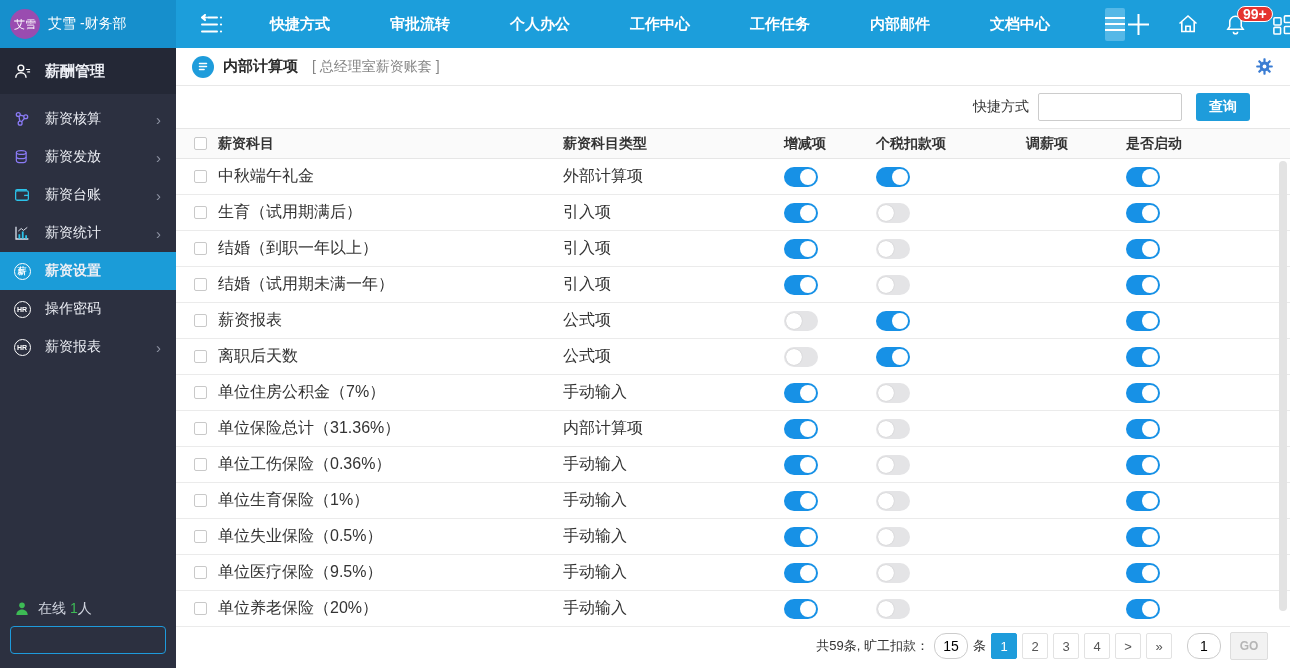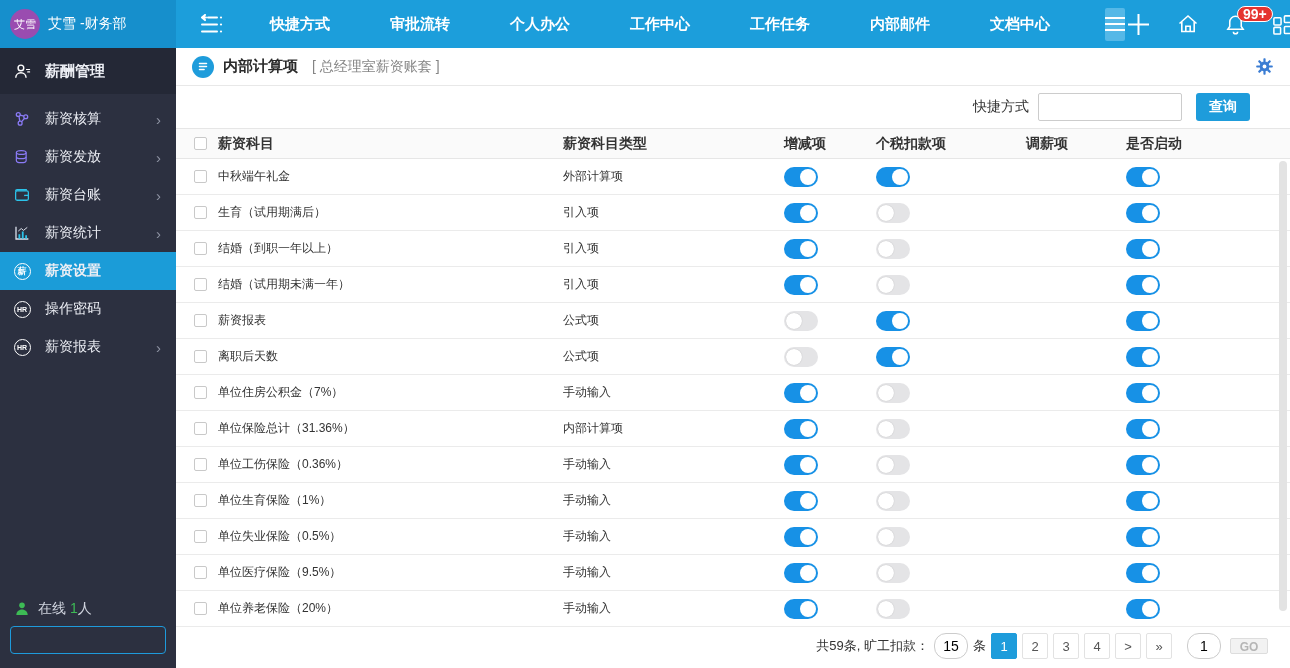--- a/index.html
+++ b/index.html
@@ -59,21 +59,21 @@
     padding:5px 13px; margin-right:11px; cursor:pointer; font-family:inherit; }
   .filter { margin-left:auto; display:flex; align-items:center; margin-right:24px; }
   .filter-label { font-size:14px; color:#333; margin-right:9px; }
   .filter-input { width:144px; height:28px; border:1px solid #ccc; border-radius:2px; font-size:14px;
     padding:0 6px; outline:none; font-family:inherit;}
   .filter .btn { margin:0 0 0 14px; }
   
   .thead { height:31px; background:#fafafa; border-top:1px solid #e6e6e6; border-bottom:1px solid #e6e6e6;
     display:flex; align-items:center; font-weight:700; font-size:14px; color:#333; }
   .trow { height:36px; display:flex; align-items:center; border-bottom:1px solid #ebebeb;
-    font-size:12px; color:#333; }
+    font-size:16px; color:#333; }
   .c-check { flex:0 0 42px; padding-left:18px; display:flex; align-items:center; }
   .c-name  { flex:0 0 345px; }
   .c-type  { flex:0 0 205px; }
   .c-inc   { flex:0 0 92px;  padding-left:16px; }
   .c-tax   { flex:0 0 150px; padding-left:16px; }
   .c-adj   { flex:0 0 100px; padding-left:16px; }
   .c-en    { flex:1;         padding-left:16px; }
   .cb { display:inline-block; width:13px; height:13px; border:1px solid #c9c9c9; border-radius:2px;
     background:#fff; cursor:pointer; }
   .toggle { width:34px; height:20px; border-radius:10px; position:relative; cursor:pointer; }
@@ -84,21 +84,21 @@
   .toggle.off .knob { left:2px; box-shadow:0 0 1px rgba(0,0,0,.25);}
   
   .pagination { position:absolute; right:22px; bottom:6px; height:32px; display:flex; align-items:center;
     gap:5px; font-size:13px; color:#333; }
   .pg-input { width:34px; height:26px; border:1px solid #ccc; border-radius:12px; text-align:center;
     font-size:14px; outline:none; font-family:inherit; }
   .pg-btn { min-width:26px; height:26px; border:1px solid #e2e2e2; background:#fff; border-radius:2px;
     display:flex; align-items:center; justify-content:center; font-size:13px; color:#555;
     cursor:pointer; padding:0 5px; }
   .pg-btn.active { background:#1e9cdb; border-color:#1e9cdb; color:#fff; }
-  .pg-go { width:38px; height:16px; background:#f2f2f2; border:1px solid #ddd; border-radius:2px;
+  .pg-go { width:38px; height:28px; background:#f2f2f2; border:1px solid #ddd; border-radius:2px;
     color:#b5b5b5; font-weight:700; font-size:12px; margin-left:4px; cursor:pointer; font-family:inherit;}
   .goto-input { margin-left:10px; }
   .scroll-thumb { position:absolute; right:3px; top:113px; width:8px; height:450px;
     background:#e3e3e3; border-radius:4px; }
 </style>
 </head>
 <body>
 
 <header class="topbar">
   <div class="topbar-left">

